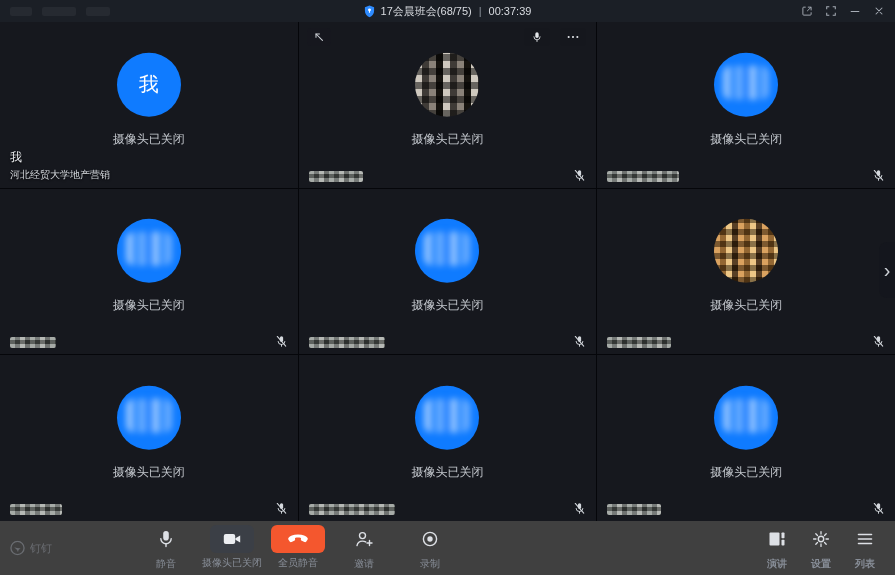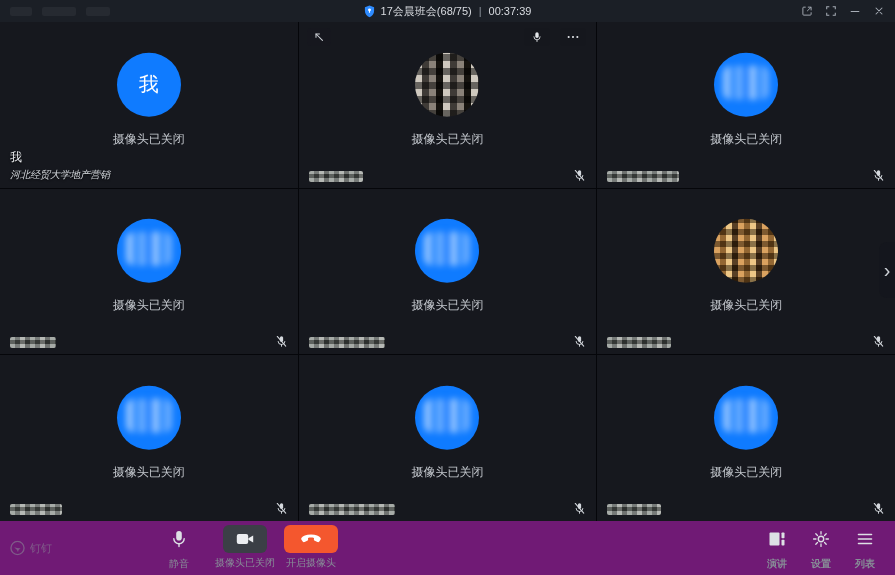--- a/index.html
+++ b/index.html
@@ -35,21 +35,21 @@
   .av-photo { background:
       repeating-linear-gradient(0deg, rgba(0,0,0,.5) 0 7px, rgba(255,255,255,0) 7px 14px),
       repeating-linear-gradient(90deg,#cfc9bf 0 7px,#3f3b37 7px 14px,#8a8279 14px 21px,#15130f 21px 28px); }
   .av-orange { background:
       repeating-linear-gradient(0deg, rgba(0,0,0,.42) 0 6px, rgba(255,255,255,.08) 6px 12px),
       repeating-linear-gradient(90deg,#d79a52 0 6px,#8a5a22 6px 12px,#ecc27c 12px 18px,#4a2f12 18px 24px); }
   .status { font-size:12px; color:#c3c7cd; }
   .nameplate { position:absolute; left:10px; bottom:6px; display:flex; flex-direction:column; gap:2px;
                text-shadow:0 1px 2px rgba(0,0,0,.8); }
   .np-name { font-size:12px; color:#eef0f3; }
-  .np-sub  { font-size:10px; color:#d3d7dc;font-style:italic; }
+  .np-sub  { font-size:10px; color:#d3d7dc; }
   .censor { height:11px; border-radius:2px; opacity:.92;
       background-image:
         repeating-linear-gradient(0deg, rgba(255,255,255,.25) 0 4px, rgba(0,0,0,.35) 4px 8px),
         repeating-linear-gradient(90deg,#9aa09a 0 5px,#565b57 5px 10px,#b0b4ae 10px 15px,#4a4e4a 15px 20px);
       filter:blur(.7px); }
   .mic-muted { position:absolute; right:10px; bottom:6px; color:#d4d8dd; }
   .mic-muted svg { width:13px; height:13px; display:block; }
   .tile-top-left { position:absolute; top:6px; left:8px; width:24px; height:18px; border-radius:4px;
                    background:rgba(22,24,30,.85); display:flex; align-items:center; justify-content:center;
                    color:#cfd3d8; cursor:pointer; }
@@ -57,25 +57,25 @@
   .chip-sm { width:26px; height:18px; border-radius:4px; background:rgba(22,24,30,.55);
              display:flex; align-items:center; justify-content:center; cursor:pointer; }
   .ticon svg { width:12px; height:12px; display:block; }
 
   
   .pager { position:absolute; right:0; top:242px; width:16px; height:56px; background:rgba(20,22,28,.7);
            border-radius:8px 0 0 8px; display:flex; align-items:center; justify-content:center; cursor:pointer; z-index:4; }
   .pager-chevron { color:#cfd3d8; font-size:20px; line-height:1; }
 
   
-  .toolbar { position:absolute; left:0; right:0; bottom:0; height:54px; background:#701a75; z-index:5; }
+  .toolbar { position:absolute; left:0; right:0; bottom:0; height:54px; background:#404040; z-index:5; }
   .logo { position:absolute; left:10px; top:50%; transform:translateY(-50%); display:flex; align-items:center; gap:5px; opacity:.55; }
   .logo-mark svg { width:15px; height:15px; display:block; }
   .logo-text { font-size:11px; color:#8b9099; }
-  .center-buttons { position:absolute; left:146px; top:3px; display:flex;justify-content:space-between; }
+  .center-buttons { position:absolute; left:133px; top:3px; display:flex;justify-content:space-between; }
   .center-buttons .tb-btn { width:66px; }
   .view-buttons { position:absolute; right:8px; top:3px; display:flex;font-weight:bold; }
   .view-buttons .tb-btn { width:44px; }
   .tb-btn { display:flex; flex-direction:column; align-items:center; cursor:pointer; }
   .tb-icon { height:30px; display:flex; align-items:center; justify-content:center; color:#dde0e5; }
   .tb-icon svg { width:20px; height:20px; display:block; }
   .tb-icon.chip { background:#3b3f46; border-radius:6px; padding:0 12px; height:28px; margin-top:1px; color:#eceef1; }
   .tb-icon.chip.danger { background:var(--end-call-orange,#f4572e); color:#fff; padding:0 14px; }
   .tb-icon.chip.danger svg { width:26px; height:14px; }
   .tb-label { font-size:10px; color:#878d97; margin-top:3px; white-space:nowrap; }
@@ -372,21 +372,40 @@
             </svg>
           </span>
           <span class="tb-label">摄像头已关闭</span>
         </div>
         <div class="tb-btn">
           <span class="tb-icon chip danger">
             <svg viewBox="0 0 24 14">
               <path d="M12 2.6c-5 0-8.2 1.8-9.4 3.2-.5.6-.5 1.4-.1 2l1.2 1.7c.4.6 1.2.8 1.9.5l2.6-1.2c.6-.3 1-.9.9-1.6l-.1-1.2c1-.3 2-.4 3-.4s2 .1 3 .4l-.1 1.2c-.1.7.3 1.3.9 1.6l2.6 1.2c.7.3 1.5.1 1.9-.5l1.2-1.7c.4-.6.4-1.4-.1-2C20.2 4.4 17 2.6 12 2.6z" fill="currentColor"></path>
             </svg>
           </span>
-          <span class="tb-label">开启摄像头</span>
+          <span class="tb-label">全员静音</span>
+        </div>
+        <div class="tb-btn">
+          <span class="tb-icon">
+            <svg viewBox="0 0 20 20">
+              <circle cx="8.5" cy="6.6" r="3" fill="none" stroke="currentColor" stroke-width="1.4"></circle>
+              <path d="M3 16.6c.6-3 2.8-4.5 5.5-4.5 1.2 0 2.3.3 3.2.8" fill="none" stroke="currentColor" stroke-width="1.4" stroke-linecap="round"></path>
+              <path d="M15.5 11.5v5M13 14h5" stroke="currentColor" stroke-width="1.4" stroke-linecap="round"></path>
+            </svg>
+          </span>
+          <span class="tb-label">邀请</span>
+        </div>
+        <div class="tb-btn">
+          <span class="tb-icon">
+            <svg viewBox="0 0 20 20">
+              <circle cx="10" cy="10" r="6.6" fill="none" stroke="currentColor" stroke-width="1.4"></circle>
+              <circle cx="10" cy="10" r="2.7" fill="currentColor"></circle>
+            </svg>
+          </span>
+          <span class="tb-label">录制</span>
         </div>
       </div>
     <div class="view-buttons">
         <div class="tb-btn">
           <span class="tb-icon">
             <svg viewBox="0 0 20 20">
               <rect x="2.5" y="3.5" width="10" height="13" rx="1" fill="currentColor"></rect>
               <rect x="14.5" y="3.5" width="3" height="5.8" rx="0.8" fill="currentColor"></rect>
               <rect x="14.5" y="10.7" width="3" height="5.8" rx="0.8" fill="currentColor"></rect>
             </svg>

